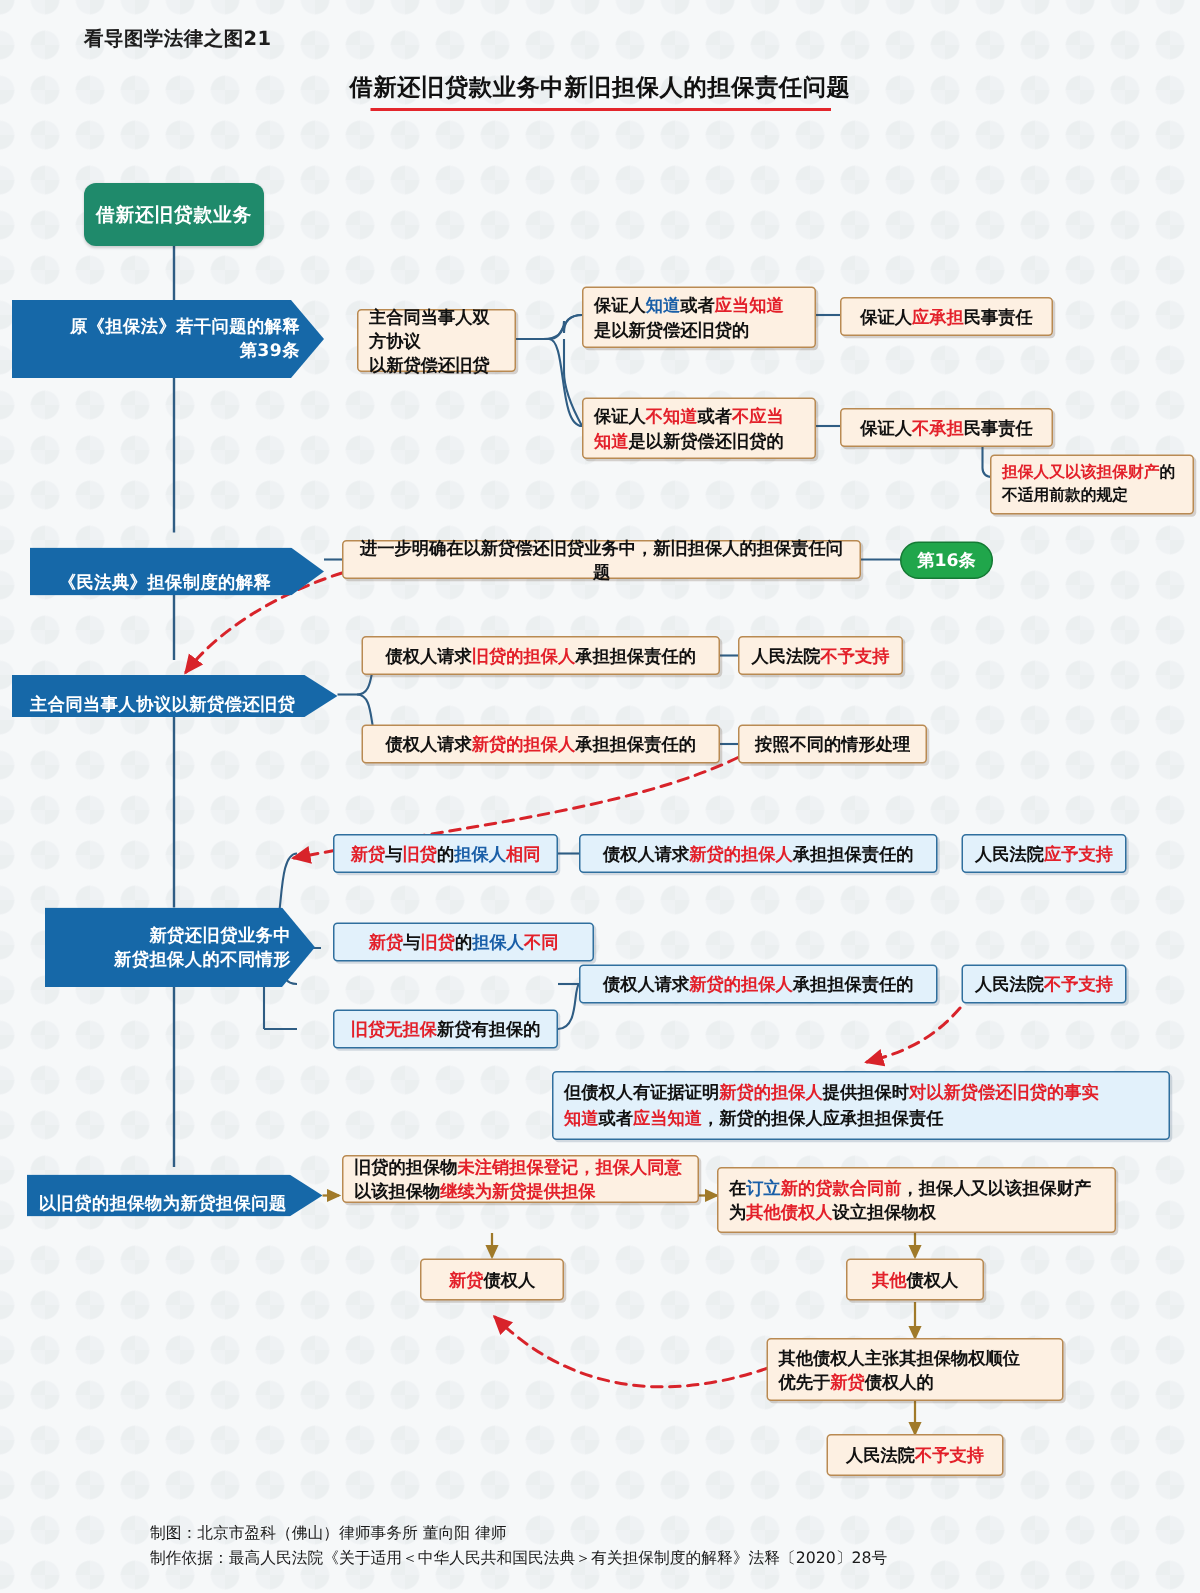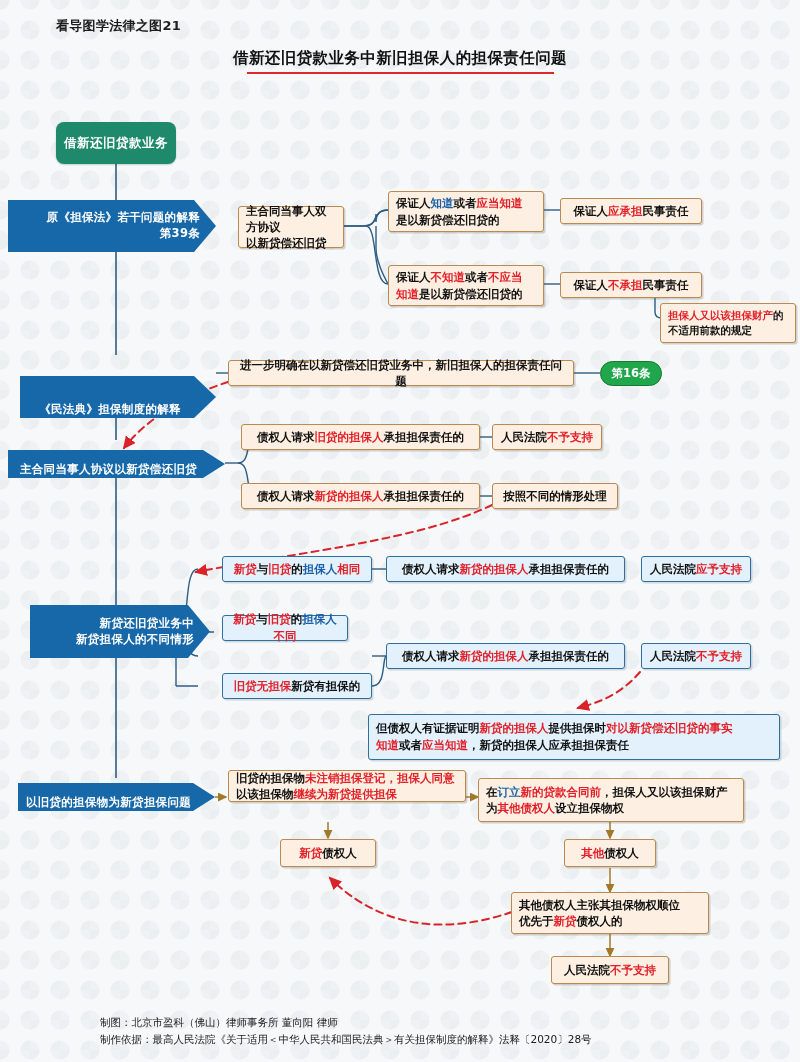--- a/index.html
+++ b/index.html
@@ -187,21 +187,21 @@
 <div class="node cream-box" style="left:388px;top:265px;width:156px;height:41px;">
     <span><span class="bk">保证人</span><span class="r">不知道</span><span class="bk">或者</span><span class="r">不应当</span><br><span class="r">知道</span><span class="bk">是以新贷偿还旧贷的</span></span>
   </div>
 <div class="node cream-box center" style="left:560px;top:272px;width:142px;height:26px;">
     <span><span class="bk">保证人</span><span class="r">不承担</span><span class="bk">民事责任</span></span>
   </div>
 <div class="node cream-box" style="left:660px;top:303px;width:136px;height:40px;font-size:10.5px;">
     <span><span class="r">担保人又以该担保财产</span><span class="bk">的</span><br><span class="bk">不适用前款的规定</span></span>
   </div>
 
-<div class="node blue-chevron" style="left:20px;top:376px;width:196px;height:42px;">
+<div class="node blue-chevron" style="left:20px;top:365px;width:196px;height:32px;">
   <span>《民法典》担保制度的解释</span>
 </div>
 <div class="node cream-box center" style="left:228px;top:360px;width:346px;height:26px;">
   <span>进一步明确在以新贷偿还旧贷业务中，新旧担保人的担保责任问题</span>
 </div>
 <div class="node green-pill" style="left:600px;top:361px;width:62px;height:25px;">第16条</div>
 
 <div class="node blue-chevron" style="left:8px;top:450px;width:217px;height:28px;">
   <span>主合同当事人协议以新贷偿还旧贷</span>
 </div>
@@ -219,21 +219,21 @@
   </div>
 
 <div class="node blue-chevron" style="left:30px;top:605px;width:180px;height:53px;flex-direction:column;">
   <span>新贷还旧贷业务中</span>
   <span>新贷担保人的不同情形</span>
 </div>
 
 <div class="node blue-box center" style="left:222px;top:556px;width:150px;height:26px;">
     <span><span class="r">新贷</span><span class="bk">与</span><span class="r">旧贷</span><span class="bk">的</span><span class="b">担保人</span><span class="r">相同</span></span>
   </div>
-<div class="node blue-box center" style="left:222px;top:615px;width:126px;height:26px;">
+<div class="node blue-box center" style="left:222px;top:615px;width:174px;height:26px;">
     <span><span class="r">新贷</span><span class="bk">与</span><span class="r">旧贷</span><span class="bk">的</span><span class="b">担保人</span><span class="r">不同</span></span>
   </div>
 <div class="node blue-box center" style="left:222px;top:673px;width:150px;height:26px;">
     <span><span class="r">旧贷无担保</span><span class="bk">新贷有担保的</span></span>
   </div>
 
 <div class="node blue-box center" style="left:386px;top:556px;width:239px;height:26px;">
     <span><span class="bk">债权人请求</span><span class="r">新贷的担保人</span><span class="bk">承担担保责任的</span></span>
   </div>
 <div class="node blue-box center" style="left:641px;top:556px;width:110px;height:26px;">

